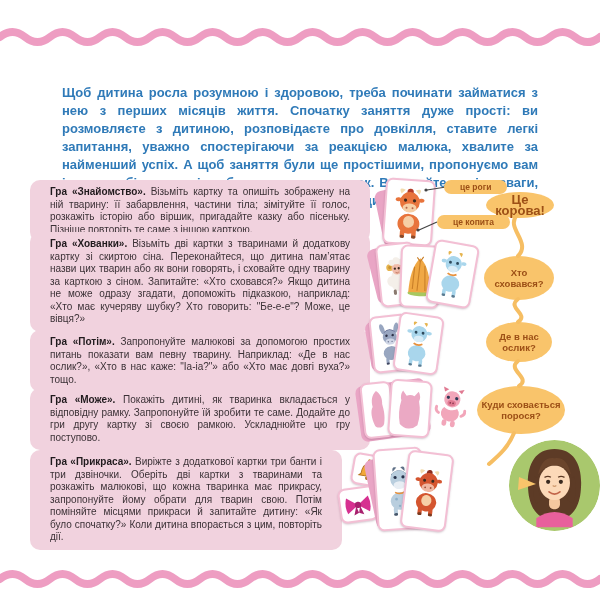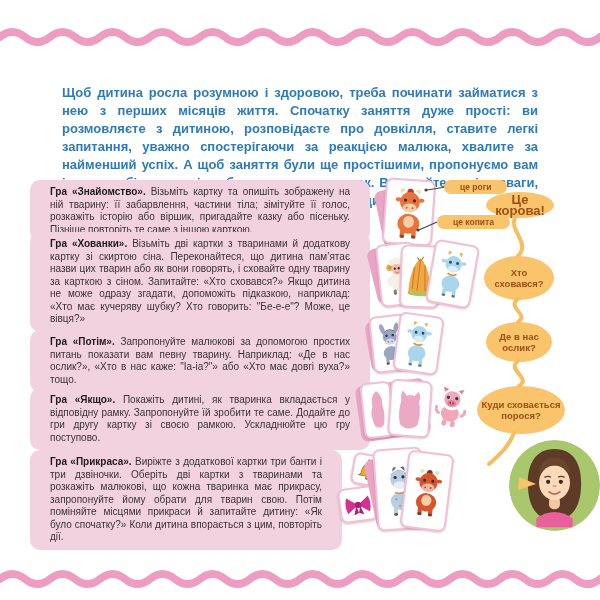--- a/index.html
+++ b/index.html
@@ -39,21 +39,21 @@
   <div class="block" style="top:180px">
     <p><b>Гра «Знайомство».</b> <span>Візьміть картку та опишіть зображену на ній тварину: її забарвлення, частини тіла; зімітуйте її голос, розкажіть історію або віршик, пригадайте казку або пісеньку. Пізніше повторіть те саме з іншою карткою.</span></p>
   </div>
   <div class="block" style="top:232px">
     <p><b>Гра «Хованки».</b> <span>Візьміть дві картки з тваринами й додаткову картку зі скиртою сіна. Переконайтеся, що дитина пам’ятає назви цих тварин або як вони говорять, і сховайте одну тварину за карткою з сіном. Запитайте: «Хто сховався?» Якщо дитина не може одразу згадати, допоможіть підказкою, наприклад: «Хто має кучеряву шубку? Хто говорить: "Бе-е-е"? Може, це вівця?»</span></p>
   </div>
   <div class="block" style="top:330px">
     <p><b>Гра «Потім».</b> <span>Запропонуйте малюкові за допомогою простих питань показати вам певну тварину. Наприклад: «Де в нас ослик?», «Хто в нас каже: "Іа-іа?"» або «Хто має довгі вуха?» тощо.</span></p>
   </div>
   <div class="block" style="top:388px">
-    <p><b>Гра «Якщо».</b> <span>Покажіть дитині, як тваринка вкладається у відповідну рамку. Запропонуйте їй зробити те саме. Додайте до гри другу картку зі своєю рамкою. Ускладнюйте цю гру поступово.</span></p>
+    <p><b>Гра «Може».</b> <span>Покажіть дитині, як тваринка вкладається у відповідну рамку. Запропонуйте їй зробити те саме. Додайте до гри другу картку зі своєю рамкою. Ускладнюйте цю гру поступово.</span></p>
   </div>
   <div class="block" style="top:450px;width:312px">
     <p><b>Гра «Прикраса».</b> <span>Виріжте з додаткової картки три банти і три дзвіночки. Оберіть дві картки з тваринами та розкажіть малюкові, що кожна тваринка має прикрасу, запропонуйте йому обрати для тварин свою. Потім поміняйте місцями прикраси й запитайте дитину: «Як було спочатку?» Коли дитина впорається з цим, повторіть дії.</span></p>
   </div>
 
   <div class="back" style="left:379px;top:187px;width:46px;height:58px;transform:rotate(-12deg)"></div>
   <div class="card" style="left:384px;top:179px;width:46px;height:62px;transform:rotate(4deg)">
     <svg viewBox="0 0 40 56">
       <path d="M11 10 Q7 3 15 6 Z" fill="#f2dcae"></path>
         <path d="M29 10 Q33 3 25 6 Z" fill="#f2dcae"></path>

